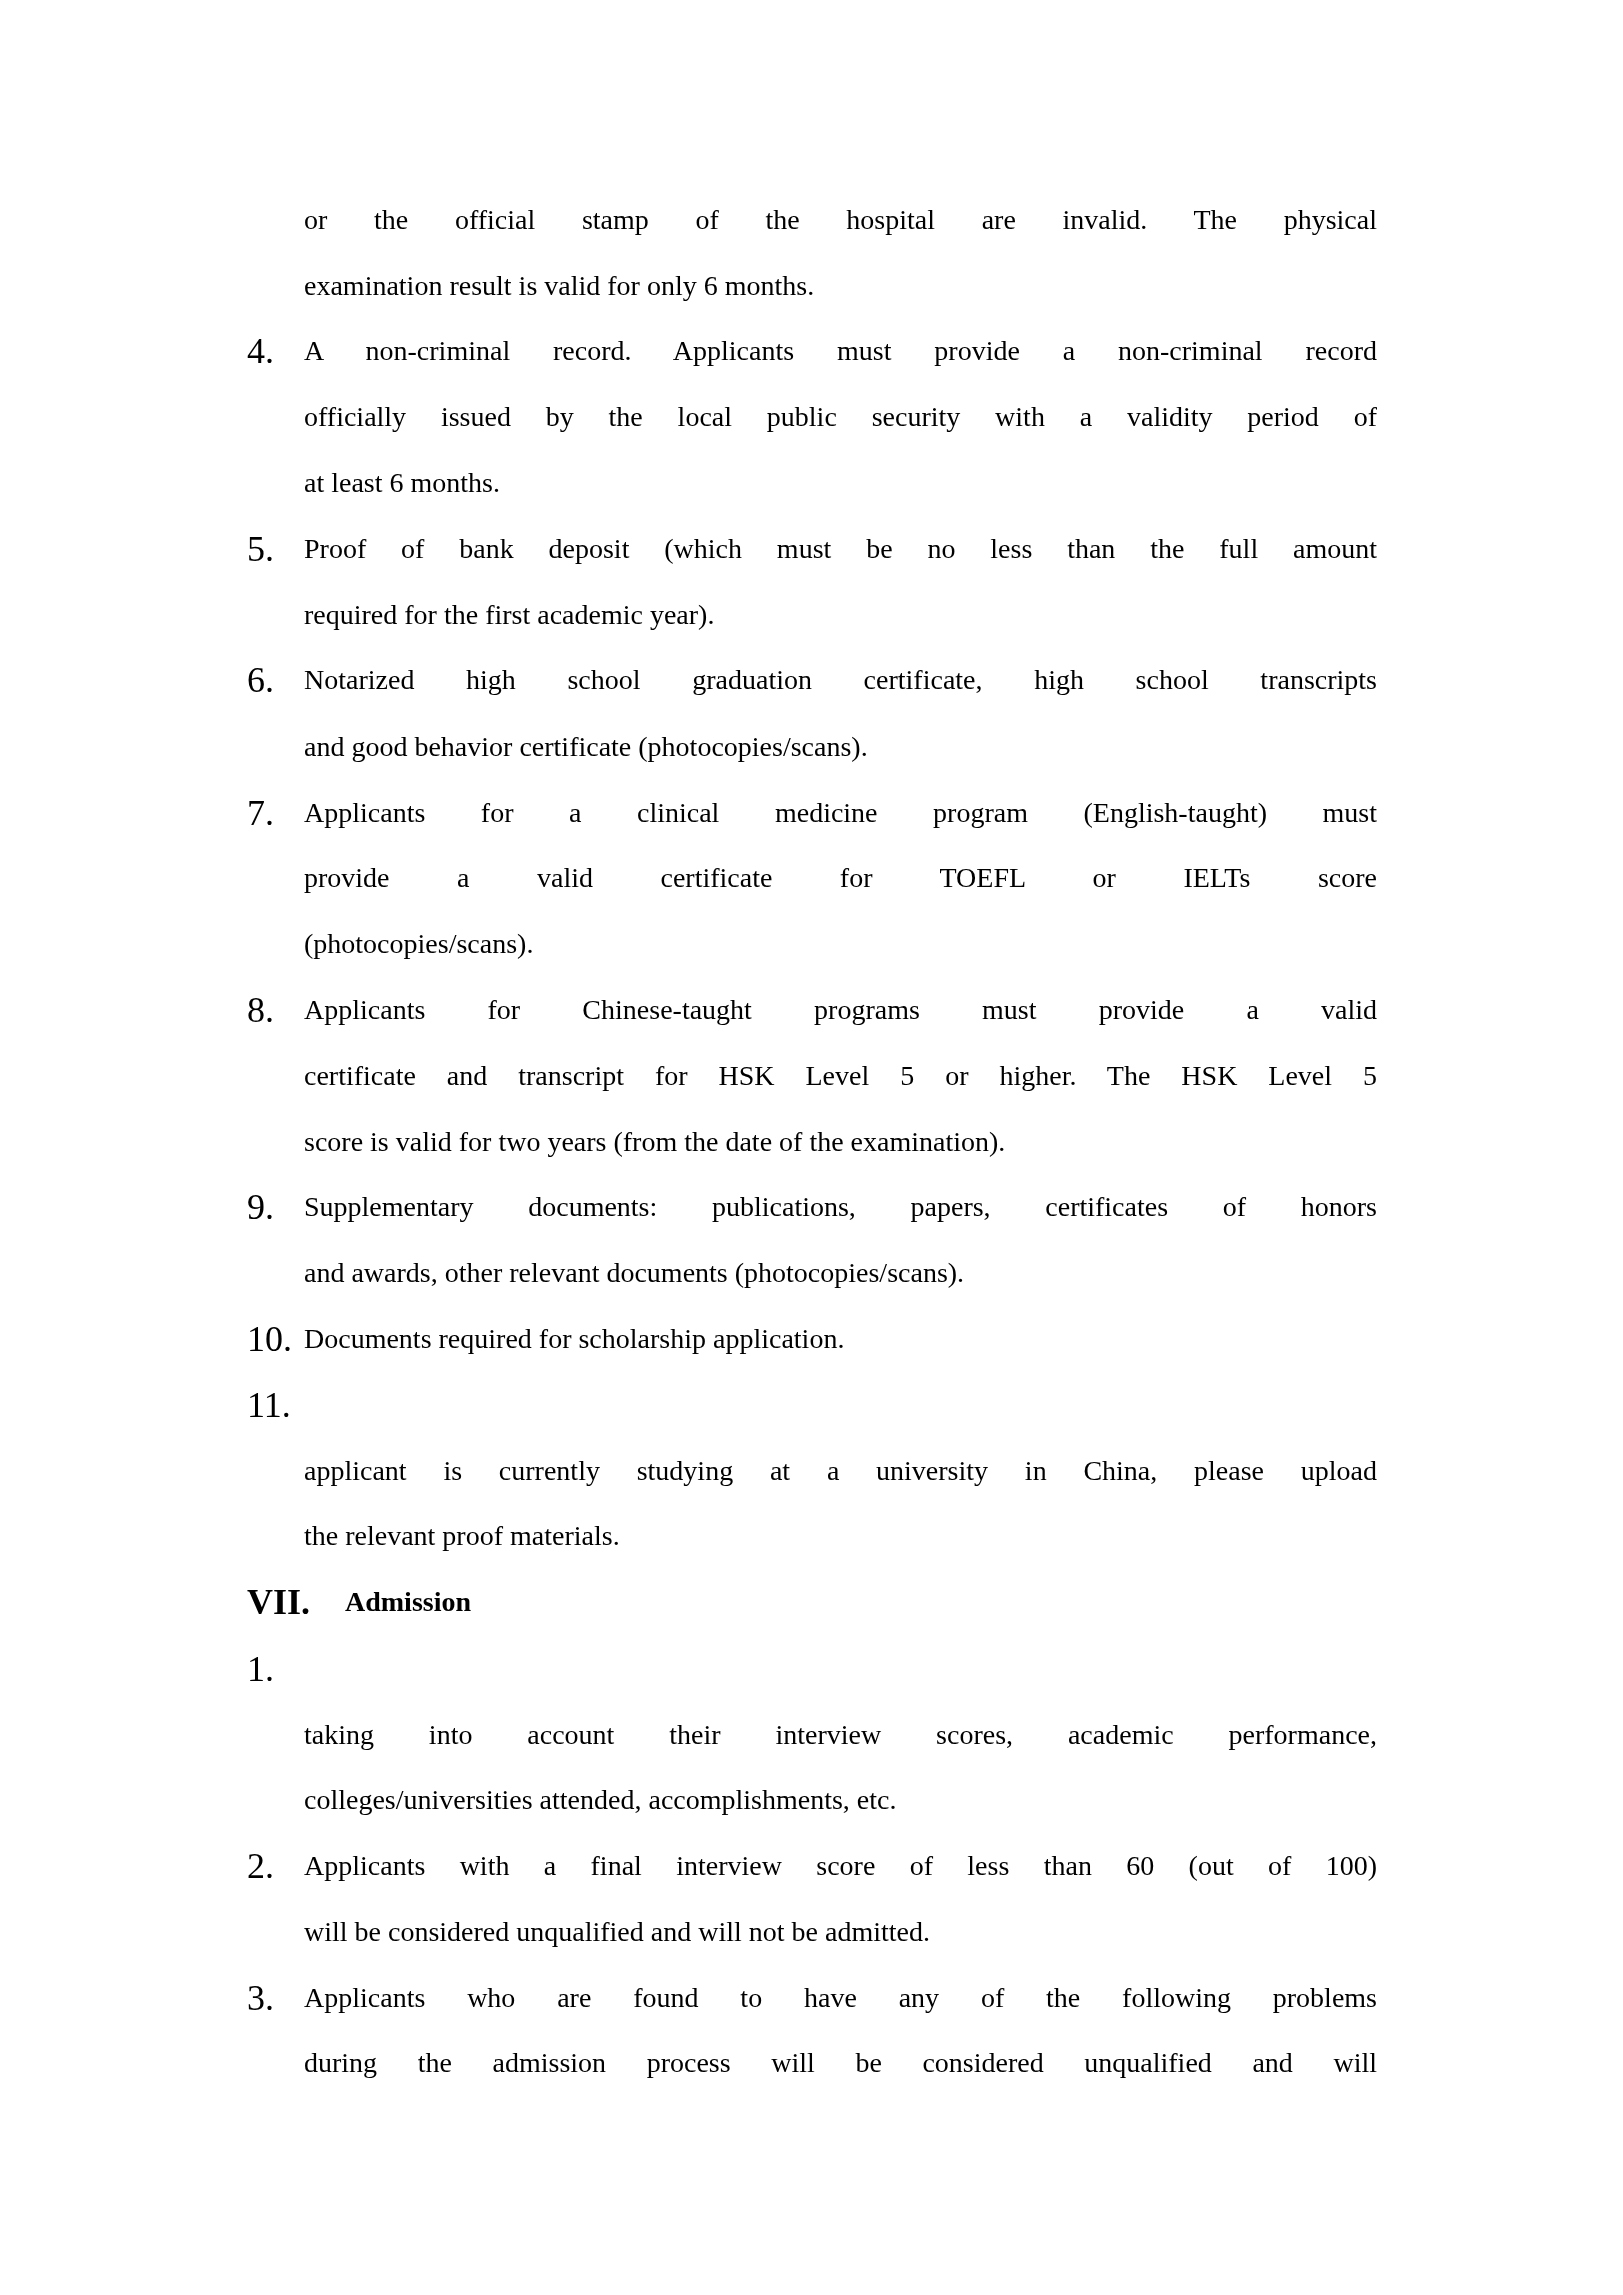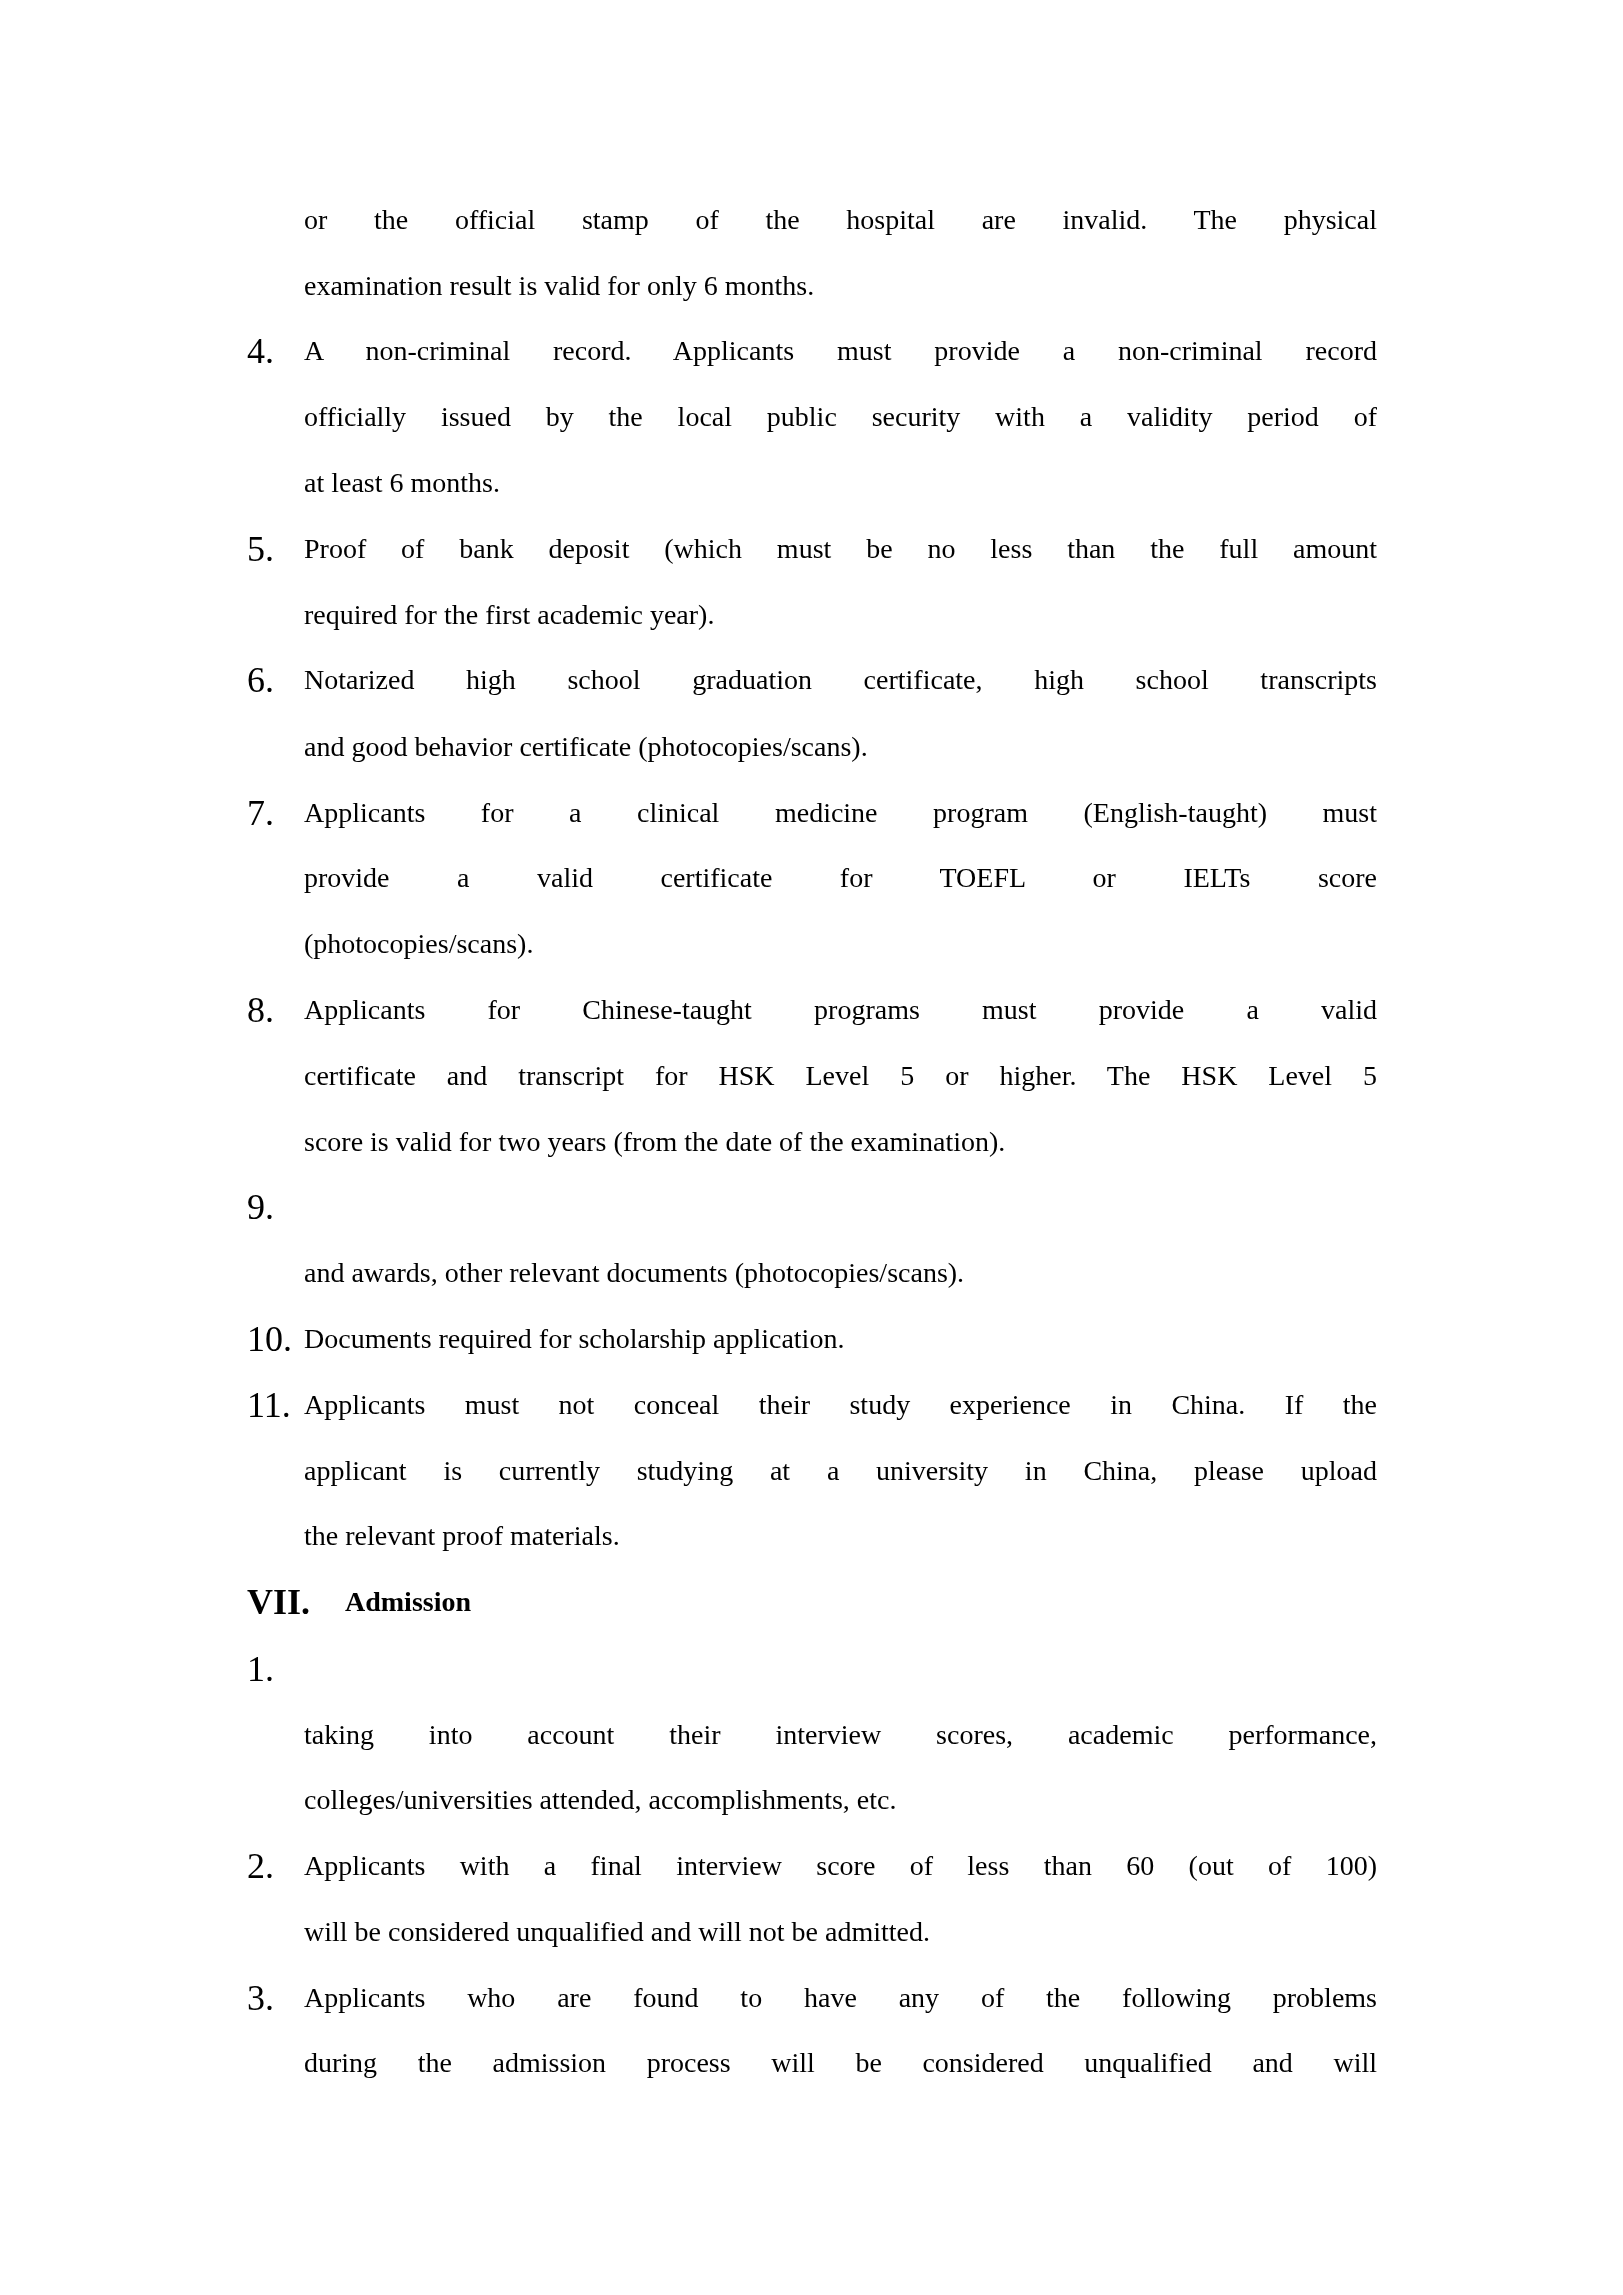--- a/index.html
+++ b/index.html
@@ -119,31 +119,31 @@
         <span class="txt justify">Applicants for Chinese-taught programs must provide a valid</span>
       </div>
       <div class="line" style="top: 1052px; left: 0px; width: 1623px;">
         <span class="txt justify">certificate and transcript for HSK Level 5 or higher. The HSK Level 5</span>
       </div>
       <div class="line" style="top: 1118px; left: 0px; width: 1623px;">
         <span class="txt">score is valid for two years (from the date of the examination).</span>
       </div>
       <div class="line" style="top: 1183px; left: 0px; width: 1623px;">
         <span class="num">9.</span>
+        <span class="txt justify">Supplementary documents: publications, papers, certificates of honors</span>
       </div>
       <div class="line" style="top: 1249px; left: 0px; width: 1623px;">
         <span class="txt">and awards, other relevant documents (photocopies/scans).</span>
       </div>
       <div class="line" style="top: 1315px; left: 0px; width: 1623px;">
         <span class="num">10.</span>
         <span class="txt">Documents required for scholarship application.</span>
       </div>
       <div class="line" style="top: 1381px; left: 0px; width: 1286px;">
         <span class="num">11.</span>
-        <span class="txt justify">Applicants must not conceal their study experience in China. If the</span>
       </div>
       <div class="line" style="top: 1447px; left: 0px; width: 1623px;">
         <span class="txt justify">applicant is currently studying at a university in China, please upload</span>
       </div>
       <div class="line" style="top: 1512px; left: 0px; width: 1623px;">
         <span class="txt">the relevant proof materials.</span>
       </div>
       <div class="line heading" style="top: 1578px; left: 0px; width: 1623px;">
         <span class="num">VII.</span>
         <span class="txt">Admission</span>

